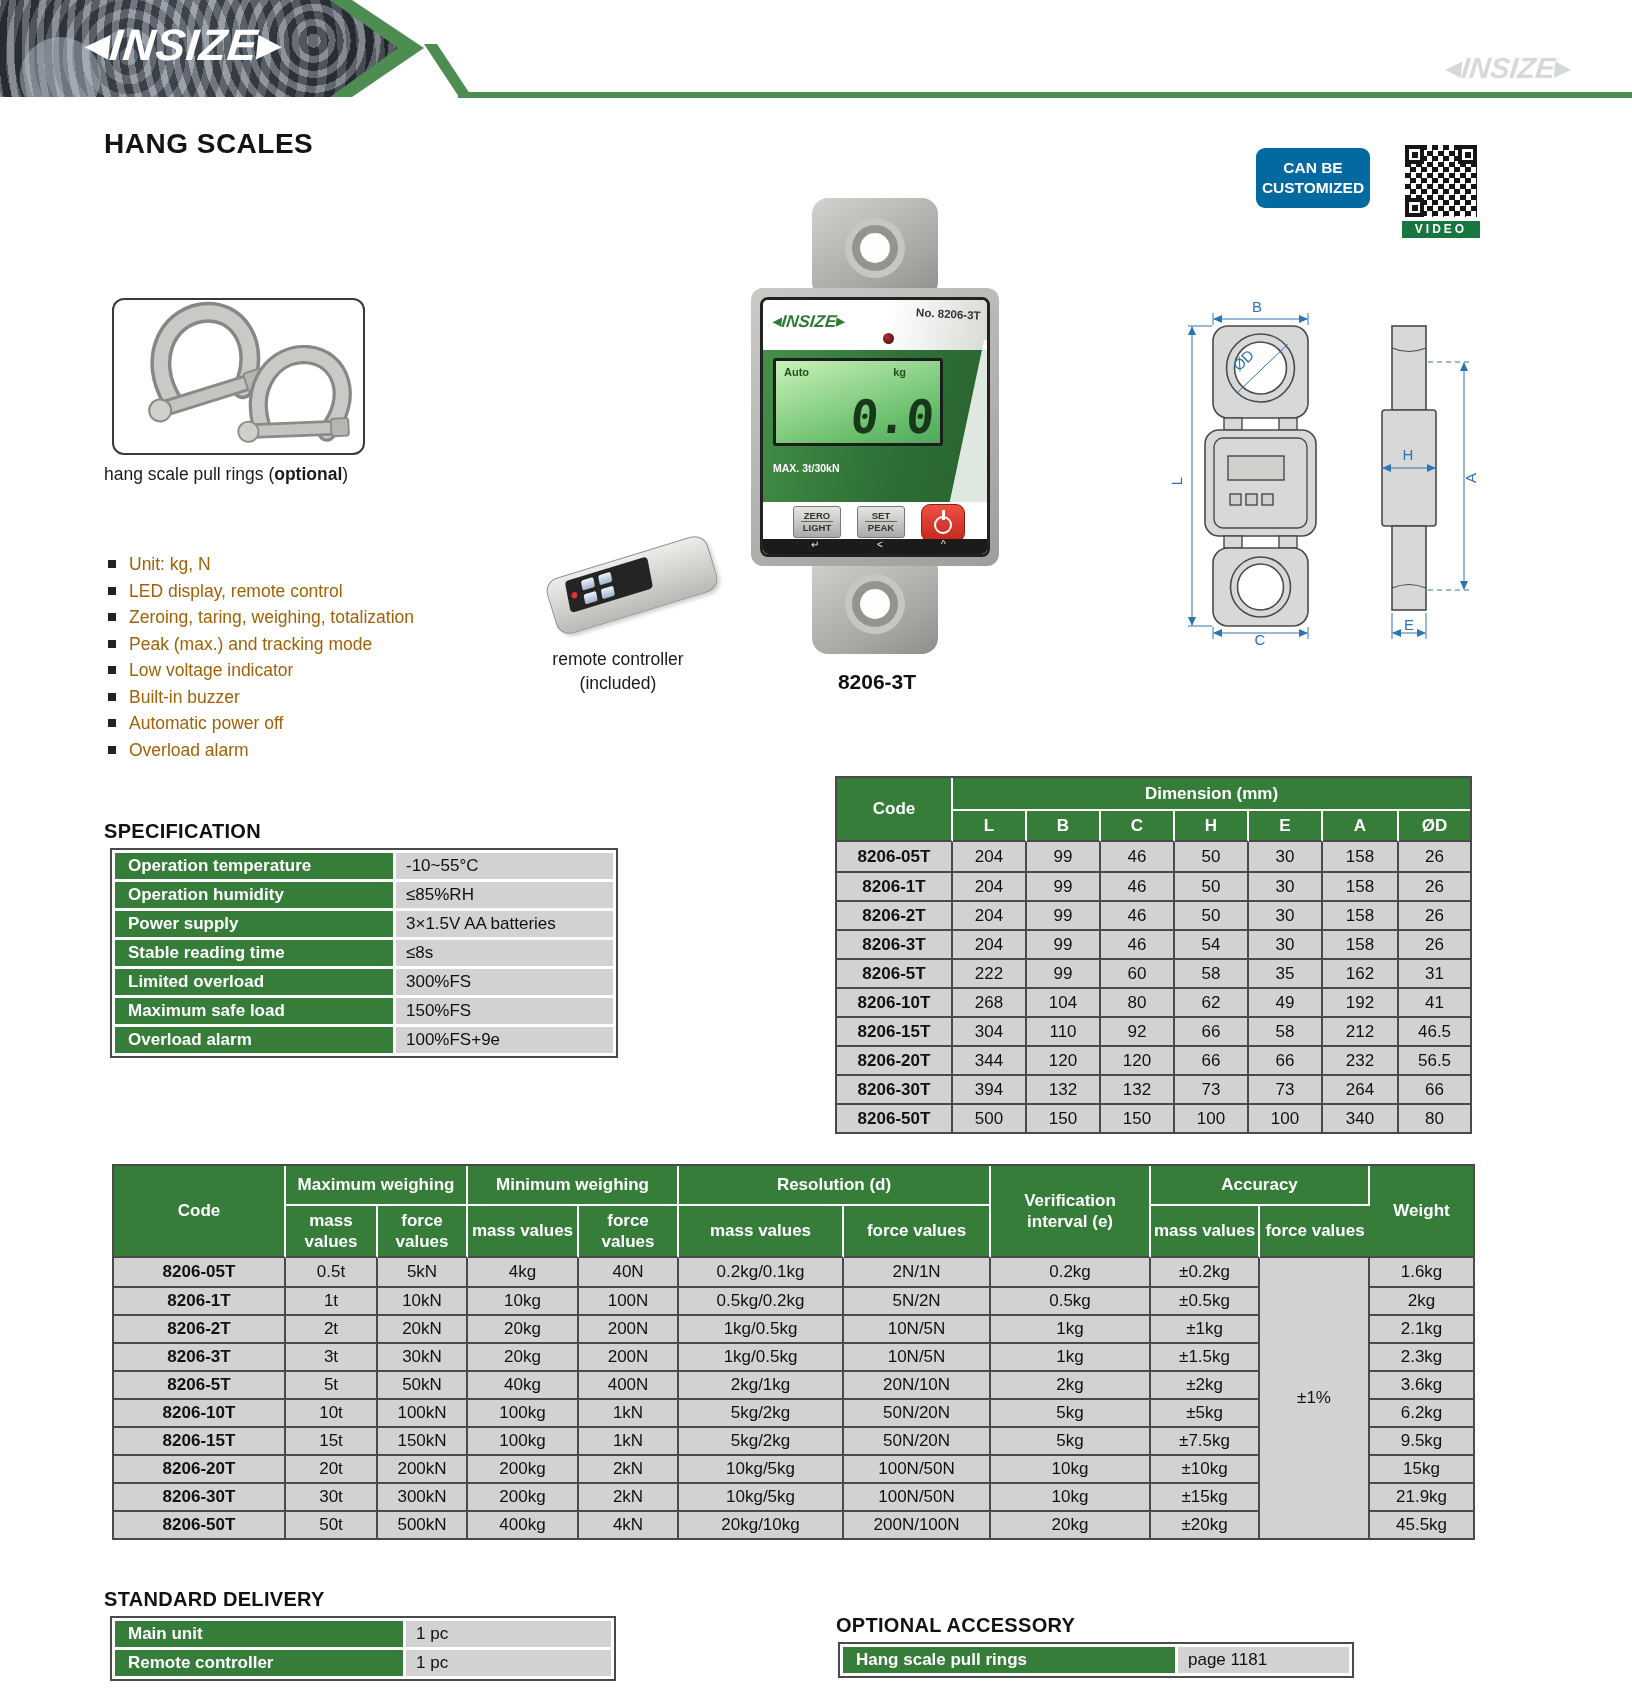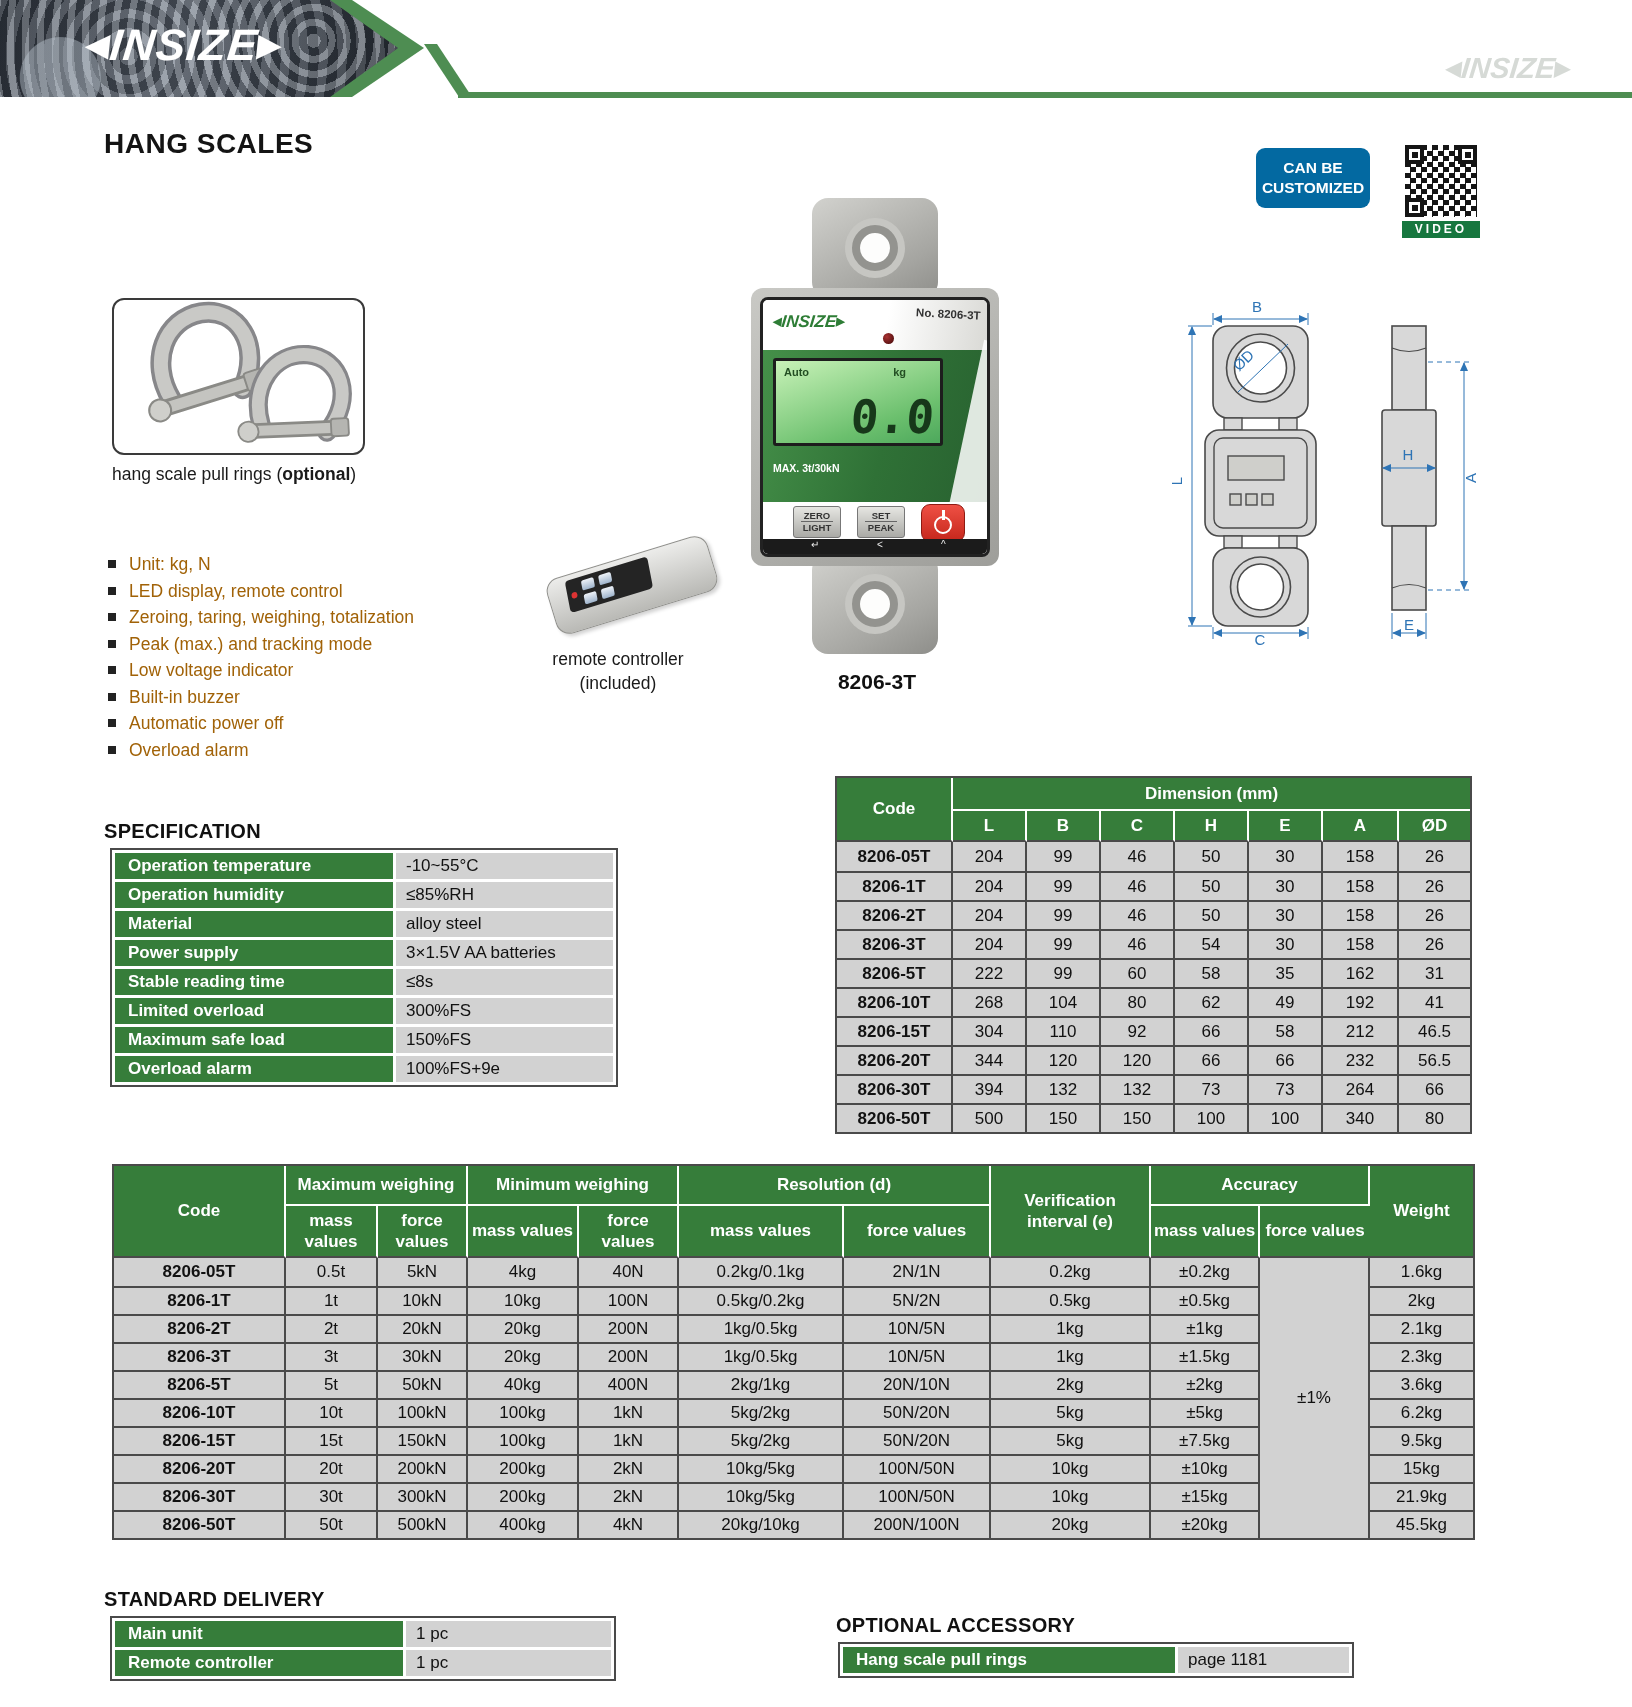--- a/index.html
+++ b/index.html
@@ -39,21 +39,21 @@
          background:repeating-conic-gradient(#151515 0% 25%,#fff 0% 50%) 0 0/11px 11px}
   .qf{position:absolute;width:19px;height:19px;border:4px solid #151515;background:#fff}
   .qf::after{content:"";position:absolute;inset:2.5px;background:#151515}
   .qf.tl{left:0;top:0}.qf.tr{right:0;top:0}.qf.bl{left:0;bottom:0}
   .video{position:absolute;left:1402px;top:221px;width:78px;height:17px;background:#17773f;
          color:#fff;font-size:12px;font-weight:700;letter-spacing:3px;text-align:center;line-height:17px}
 
   
   .rings-box{position:absolute;left:112px;top:298px;width:253px;height:157px;
              border:2px solid #3a3a3a;border-radius:12px;overflow:hidden;background:#fff}
-  .rings-cap{position:absolute;left:112px;top:464px;font-size:17.5px;color:#1a1a1a}
+  .rings-cap{position:absolute;left:104px;top:464px;font-size:17.5px;color:#1a1a1a}
 
   
   .features{position:absolute;left:108px;top:554px;list-style:none;margin:0;padding:0}
   .features li{font-size:17.5px;color:#a16207;margin-bottom:5.5px;padding-left:21px;position:relative}
   .features li::before{content:"";position:absolute;left:0;top:6px;width:8px;height:8px;background:#222}
 
   
   .remote{position:absolute;left:548px;top:556px;width:168px;height:58px;transform:rotate(-17deg);
           border-radius:14px;background:linear-gradient(#ececea,#b9b9b5);
           border:1px solid #90908c;box-shadow:2px 3px 4px rgba(0,0,0,.18)}
@@ -339,24 +339,20 @@
       <tbody>
           <tr>
             <th style="width:278px">Operation temperature</th>
             <td>-10~55°C</td>
           </tr>
       <tr>
             <th>Operation humidity</th>
             <td>≤85%RH</td>
           </tr>
       <tr>
-            <th>Material</th>
-            <td>alloy steel</td>
-          </tr>
-      <tr>
             <th>Power supply</th>
             <td>3×1.5V AA batteries</td>
           </tr>
       <tr>
             <th>Stable reading time</th>
             <td>≤8s</td>
           </tr>
       <tr>
             <th>Limited overload</th>
             <td>300%FS</td>

